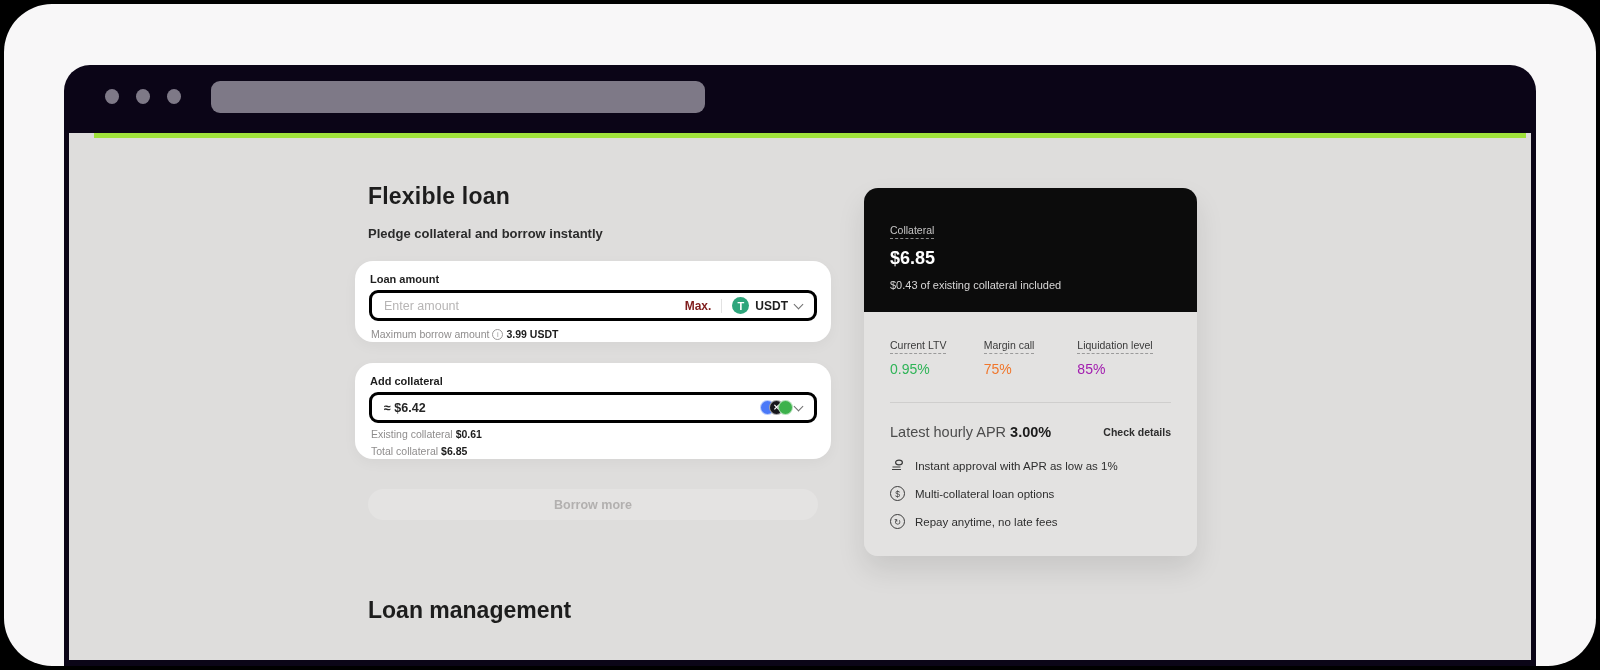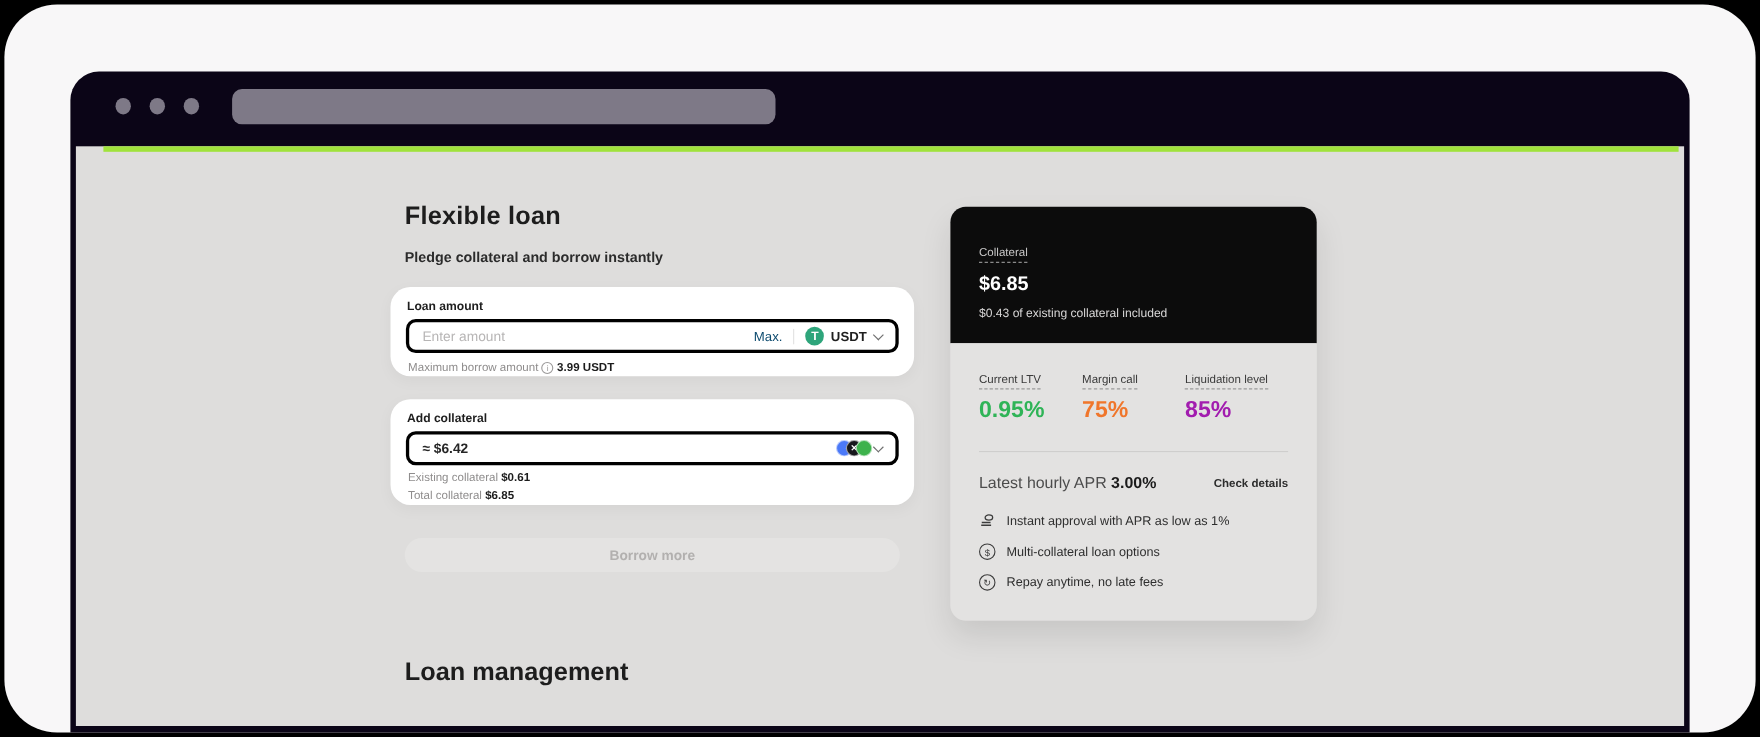--- a/index.html
+++ b/index.html
@@ -36,21 +36,21 @@
   }
   .card-loan { top: 128px; height: 81px; }
   .card-collateral { top: 230px; height: 96px; }
   .field-label { font-size: 11px; font-weight: bold; color: #1e1e1e; margin: 3px 0 5px 1px; }
   .input-box {
     height: 31px; border: 3px solid #000000; border-radius: 9px; background: #fff;
     display: flex; align-items: center; padding: 0 10px 0 12px;
   }
   .placeholder { font-size: 12.5px; color: #b7b5b5; flex: 1; }
   .input-value { font-size: 12.5px; color: #262626; font-weight: 600; flex: 1; }
-  .max-link { font-size: 12px; color: #0c4a6e; font-weight: 400; cursor: pointer; }
+  .max-link { font-size: 12px; color: #7f1d1d; font-weight: 700; cursor: pointer; }
   .v-divider { width: 1px; height: 14px; background: #e2e2e2; margin: 0 10px; }
   .coin { width: 17px; height: 17px; border-radius: 50%; background: #2ea57b; color: #fff;
     display: inline-flex; align-items: center; justify-content: center;
     font-size: 11px; font-weight: bold; }
   .ticker { font-size: 12px; font-weight: 600; color: #1f1f1f; margin: 0 5px 0 6px; }
   .chevron { width: 7px; height: 7px; border-right: 1.6px solid #6f6f6f; border-bottom: 1.6px solid #6f6f6f;
     transform: rotate(45deg); margin: -3px 2px 0 2px; }
   .helper-row { margin-top: 7px; font-size: 10.5px; color: #8f8d8d; display: flex; align-items: center; gap: 3px; padding-left: 2px; }
   .helper-row b, .detail-row b { color: #1c1c1c; }
   .info-icon { width: 11px; height: 11px; border: 1px solid #9b9999; border-radius: 50%;
@@ -76,21 +76,21 @@
     border-radius: 14px; box-shadow: 0 14px 28px rgba(0,0,0,0.10); }
   .summary-header { background: #0c0c0c; border-radius: 14px 14px 0 0; padding: 32px 26px 20px; height: 124px; }
   .dashed-label { display: inline-block; font-size: 10.5px; color: #c7c6c6;
     border-bottom: 1px dashed #8a8a8a; padding-bottom: 2px; }
   .collateral-value { font-size: 18px; font-weight: bold; color: #ffffff; margin-top: 9px; }
   .collateral-note { font-size: 11px; color: #d8d7d7; margin-top: 10px; }
   .summary-body { background: #e3e2e1; border-radius: 0 0 14px 14px; padding: 23px 26px 27px; }
   .stats-row { display: flex; }
   .stat { width: 96px; }
   .stat .dashed-label { color: #3a3a3a; border-color: #9a9a9a; }
-  .stat-value { font-size: 21px; font-weight: bold; margin-top: 7px; }
+  .stat-value { font-size: 14px; font-weight: normal; margin-top: 7px; }
   .body-divider { height: 1px; background: #cfcecd; margin: 25px 0 0; }
   .apr-row { display: flex; align-items: center; justify-content: space-between; margin-top: 21px; }
   .apr-text { font-size: 14.5px; color: #4c4c4c; }
   .apr-text b { color: #1b1b1b; }
   .check-details { font-size: 10.5px; font-weight: bold; color: #2d2d2d; cursor: pointer; }
   .benefits { margin-top: 18px; display: flex; flex-direction: column; gap: 13px; }
   .benefit { display: flex; align-items: center; gap: 10px; font-size: 11.5px; color: #2e2e2e; }
   .benefit-icon { width: 15px; height: 15px; border: 1.2px solid #3c3c3c; border-radius: 50%;
     display: inline-flex; align-items: center; justify-content: center;
     font-size: 8.5px; color: #3c3c3c; flex: 0 0 auto; }

